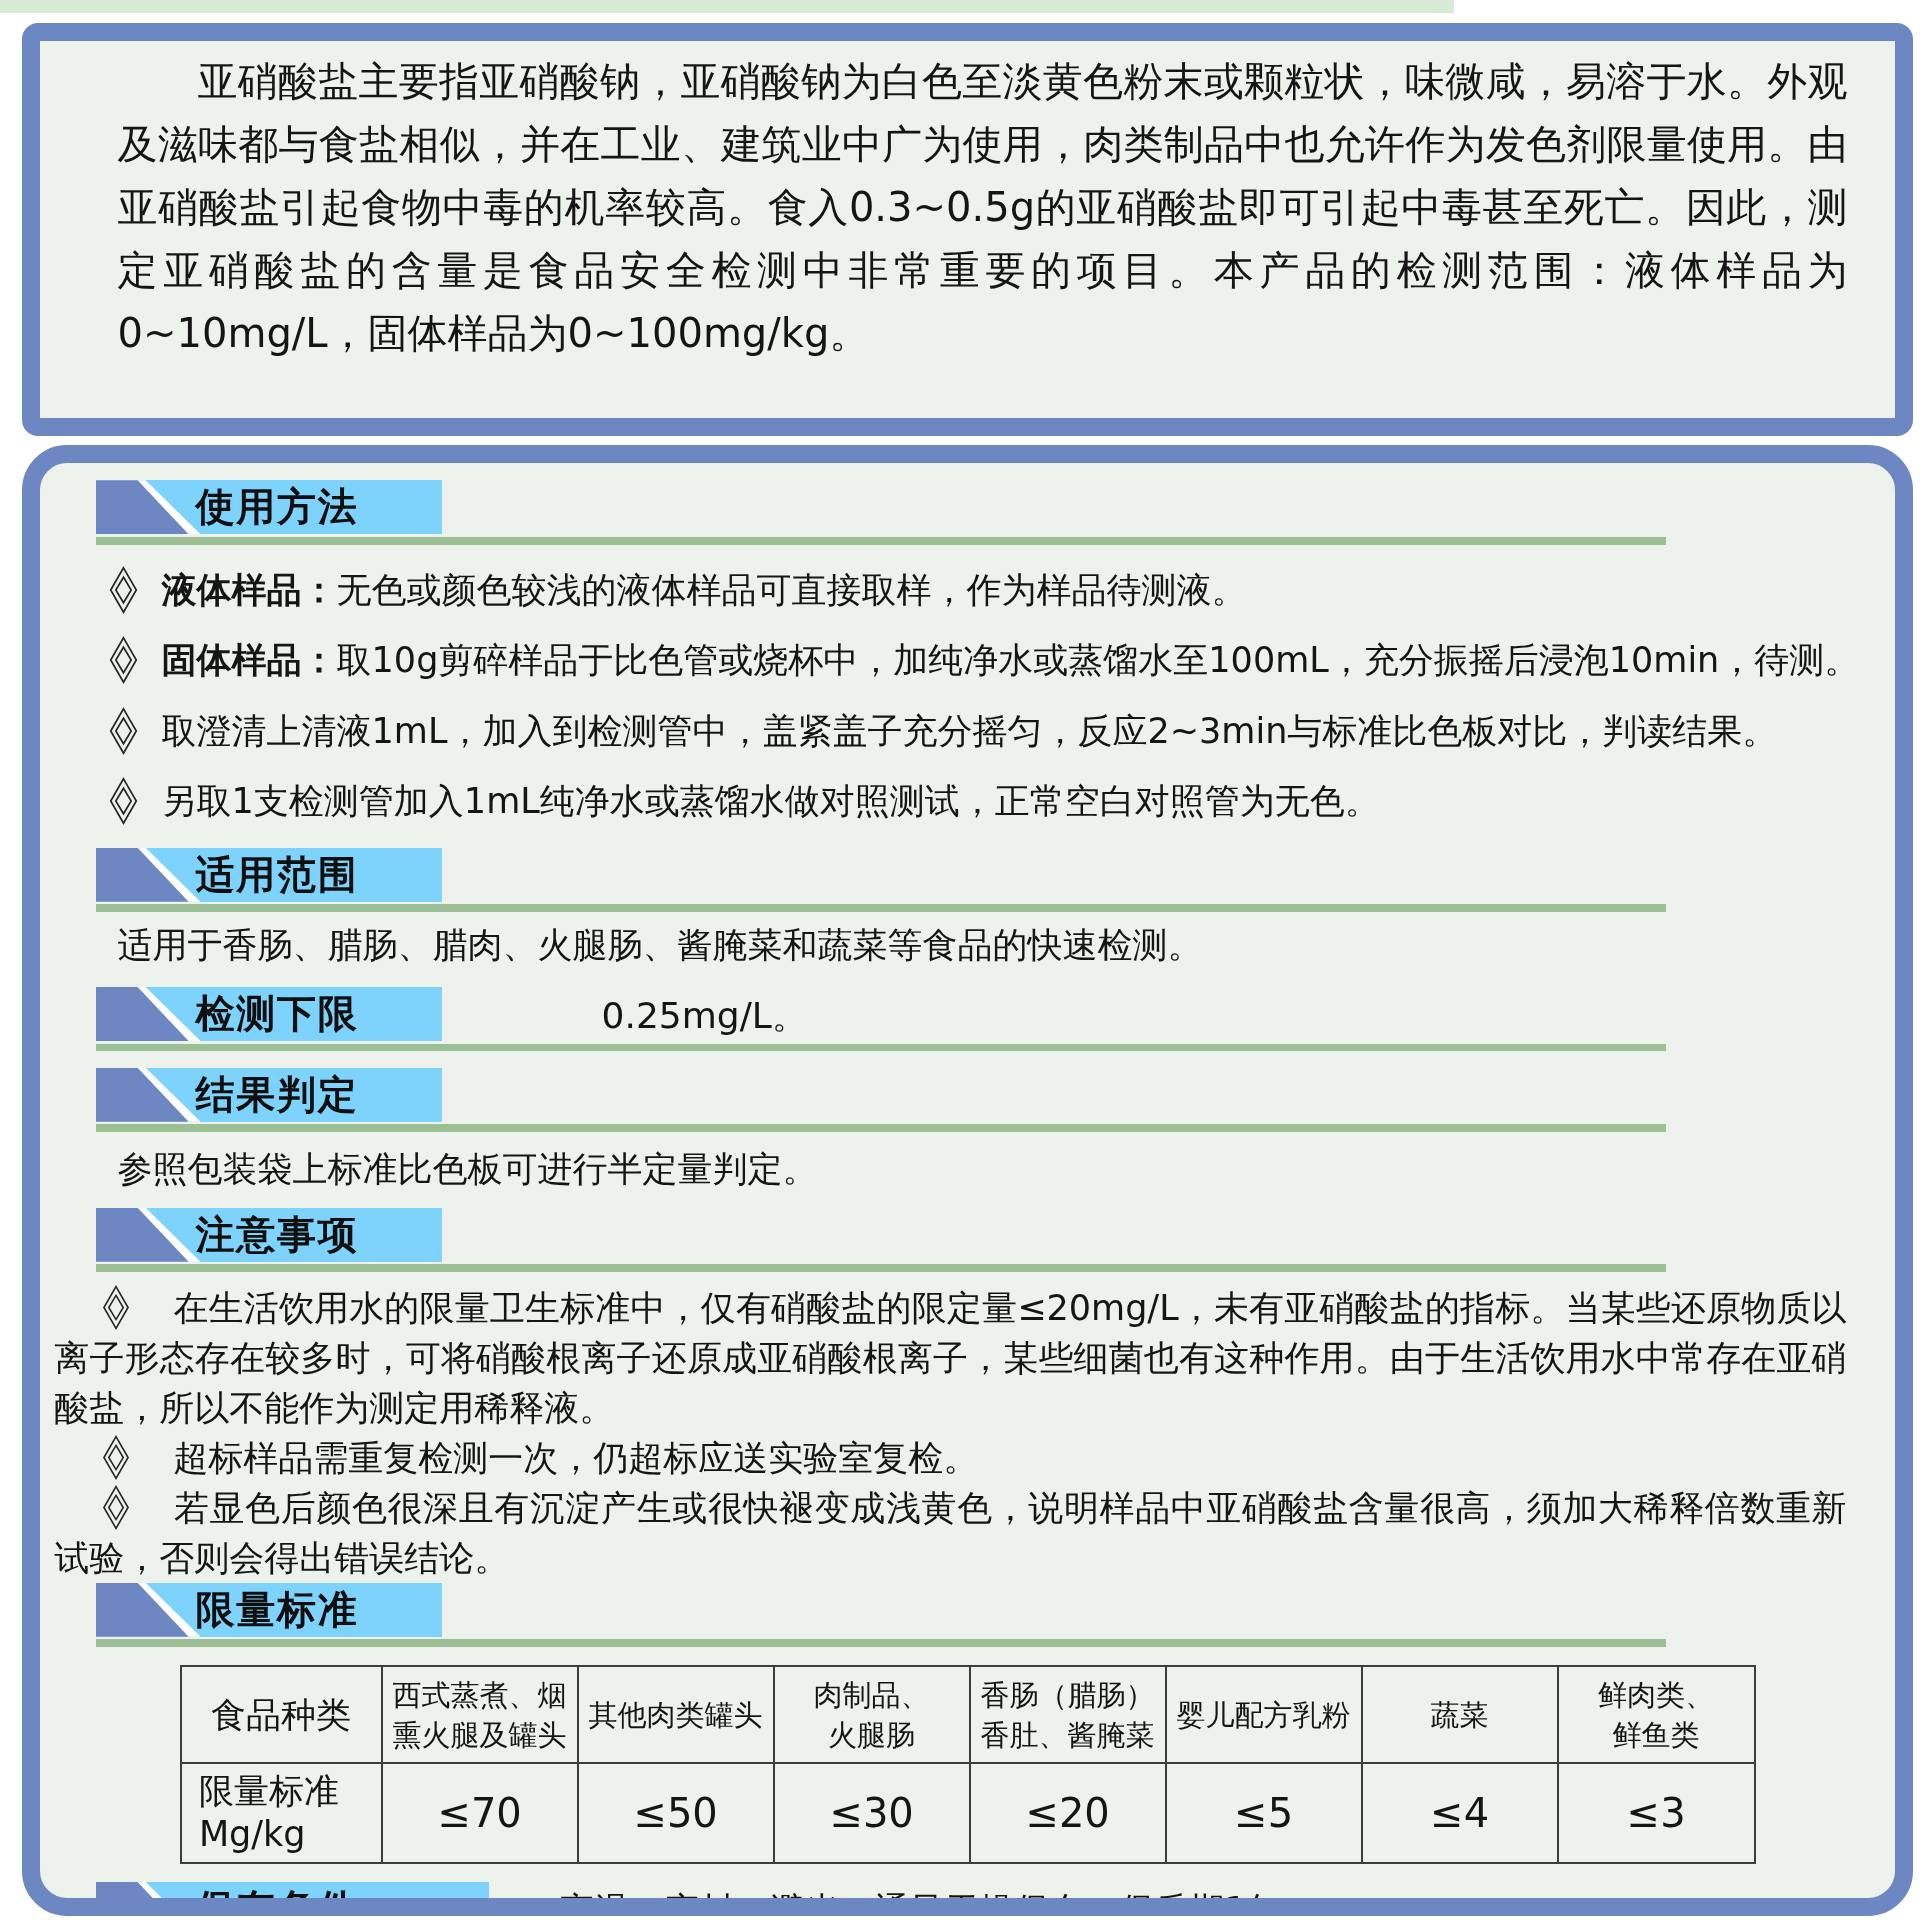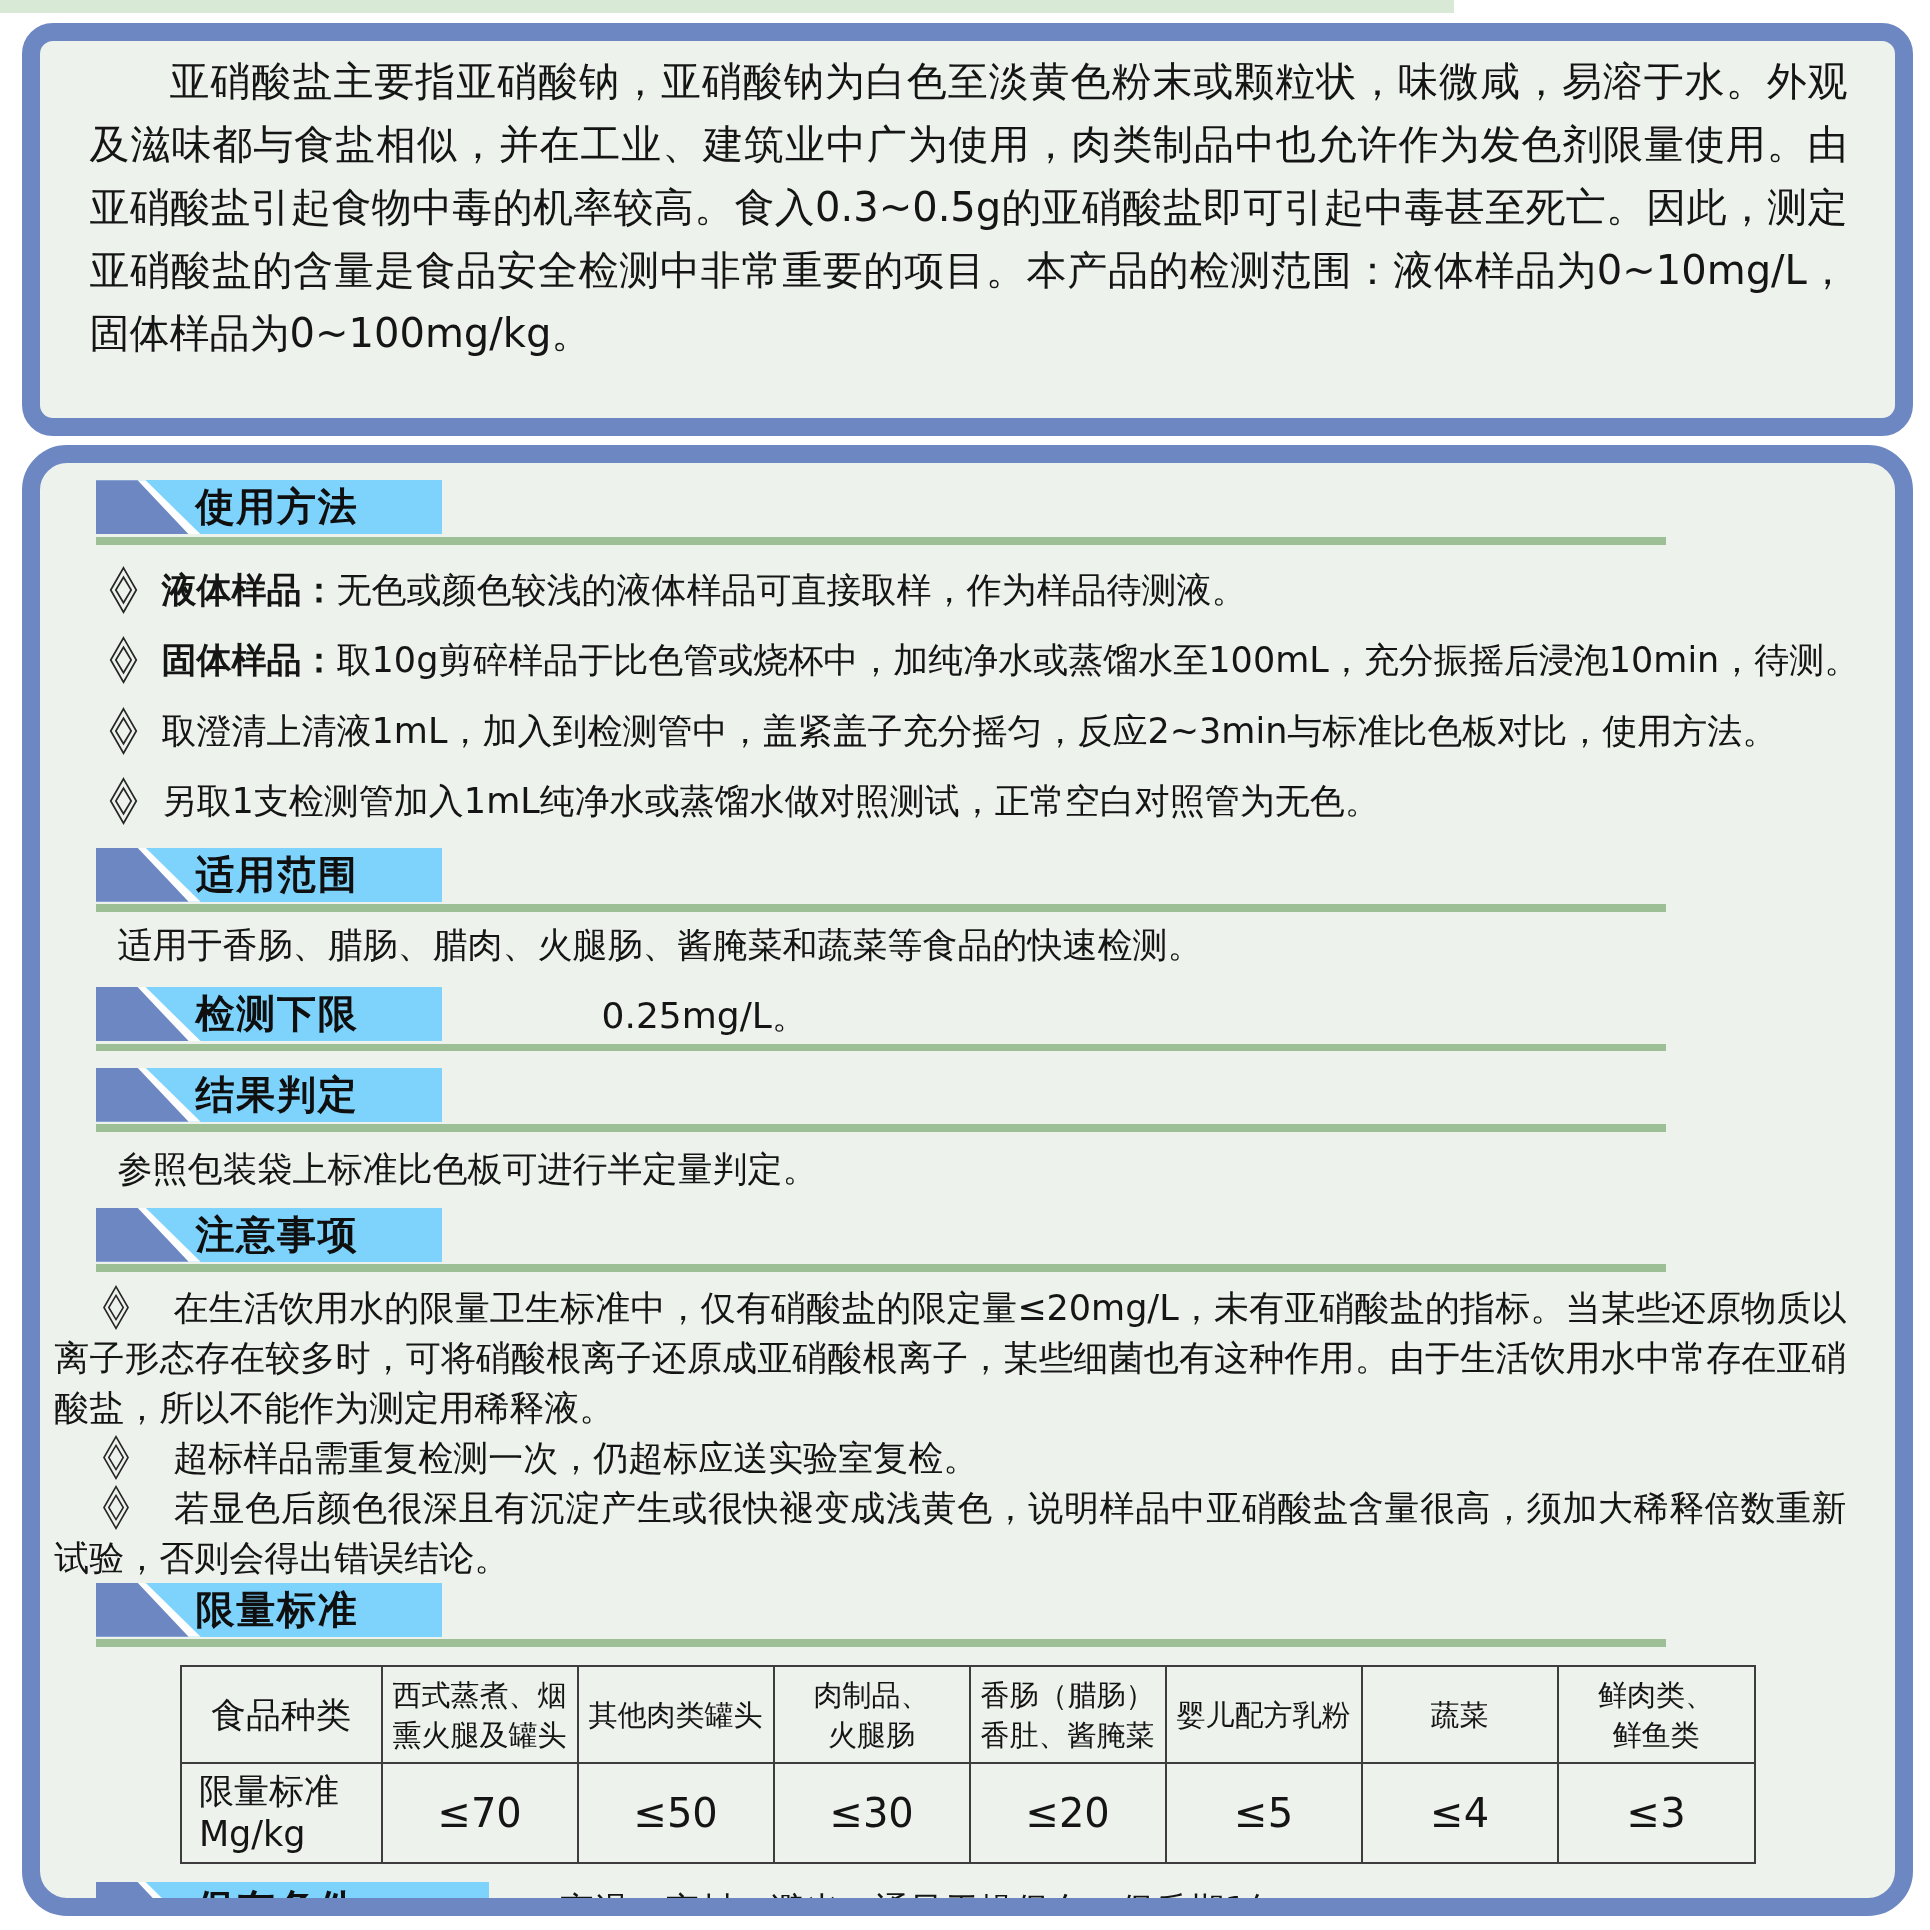--- a/index.html
+++ b/index.html
@@ -16,21 +16,21 @@
     position:absolute; left:0; top:0;
     width:1454px; height:13px;
     background:#d8e9d5;
   }
 
   .panel {
     position:absolute; left:21.6px; width:1891px;
     border:18px solid #6d87c3;
     background:#edf2ec;
   }
-  .panel-intro { top:23px;  height:413px;  border-radius:31px; overflow:hidden; }
+  .panel-intro { top:23px;  height:413px;  border-radius:16px; overflow:hidden;padding-left:28px; }
   .panel-main  { top:445px; height:1471px; border-radius:45px; overflow:hidden; }
 
   .intro-text {
     padding:8.6px 47px 0 50px;
     font-size:40px; line-height:63px;
     text-align:justify; text-indent:2em;
     font-weight:500;
   }
 
   
@@ -153,21 +153,21 @@
         <polygon points="17,2 32,28 17,54 2,28"></polygon>
         <polygon points="17,13 26,28 17,43 8,28"></polygon>
       </svg>
       <p><b>固体样品：</b><span>取10g剪碎样品于比色管或烧杯中，加纯净水或蒸馏水至100mL，充分振摇后浸泡10min，待测。</span></p>
     </div>
     <div class="b-row">
       <svg class="diamond" viewBox="0 0 34 56">
         <polygon points="17,2 32,28 17,54 2,28"></polygon>
         <polygon points="17,13 26,28 17,43 8,28"></polygon>
       </svg>
-      <p><b></b><span>取澄清上清液1mL，加入到检测管中，盖紧盖子充分摇匀，反应2~3min与标准比色板对比，使用方法。</span></p>
+      <p><b></b><span>取澄清上清液1mL，加入到检测管中，盖紧盖子充分摇匀，反应2~3min与标准比色板对比，判读结果。</span></p>
     </div>
     <div class="b-row">
       <svg class="diamond" viewBox="0 0 34 56">
         <polygon points="17,2 32,28 17,54 2,28"></polygon>
         <polygon points="17,13 26,28 17,43 8,28"></polygon>
       </svg>
       <p><b></b><span>另取1支检测管加入1mL纯净水或蒸馏水做对照测试，正常空白对照管为无色。</span></p>
     </div>
   </div>
 

